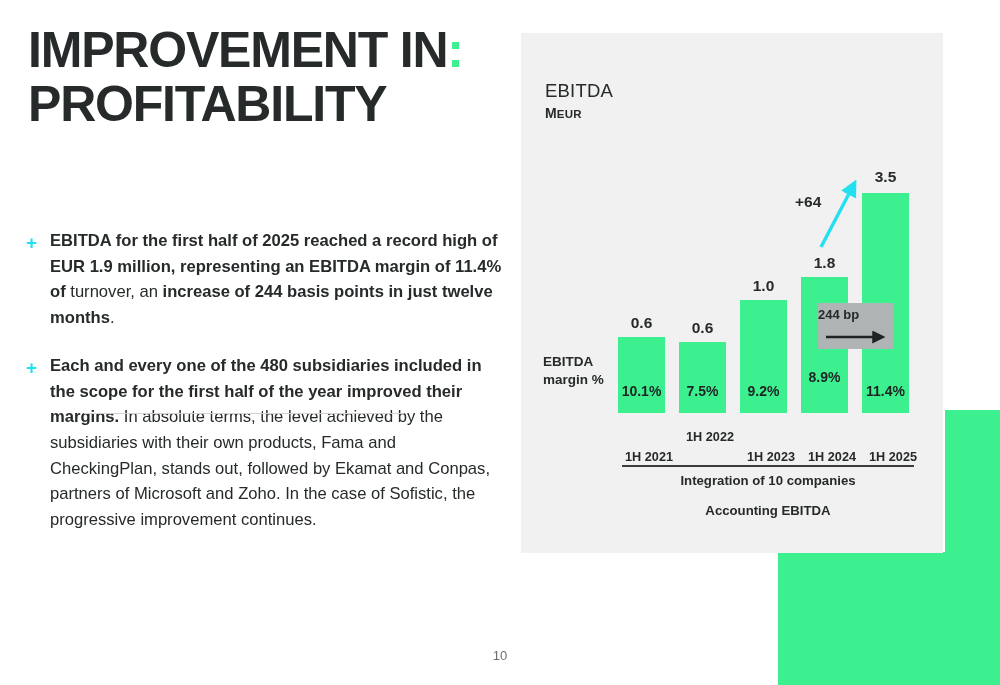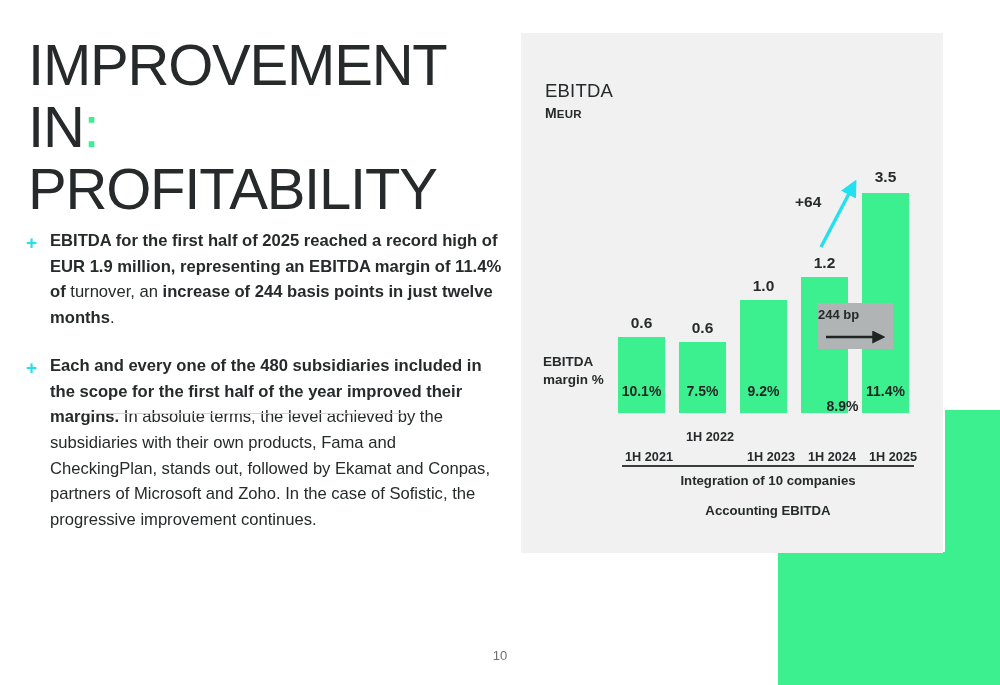--- a/index.html
+++ b/index.html
@@ -35,25 +35,25 @@
     top: 552px;
     width: 222px;
     height: 133px;
     background: #3DF08F;
   }
 
   
   .title {
     position: absolute;
     left: 28px;
-    top: 34px;
+    top: 24px;
     width: 460px;
-    font-size: 58px;
+    font-size: 50px;
     line-height: 1.07;
-    font-weight: normal;
+    font-weight: bold;
     letter-spacing: -1.2px;
     color: #262A2B;
     text-transform: uppercase;
   }
   .title .colon {
     color: #3DF08F;
   }
 
   
   .bullets {
@@ -286,27 +286,27 @@
   <div class="bar" style="left:679px; top:342px; height:71px;"></div>
   <div class="bar" style="left:740px; top:300px; height:113px;"></div>
   <div class="bar" style="left:801px; top:277px; height:136px;"></div>
   <div class="bar" style="left:862px; top:193px; height:220px;"></div>
 
   <div class="baseline"></div>
 
   <div class="bar-value" style="left:618px; top:314px;">0.6</div>
   <div class="bar-value" style="left:679px; top:319px;">0.6</div>
   <div class="bar-value" style="left:740px; top:277px;">1.0</div>
-  <div class="bar-value" style="left:801px; top:254px;">1.2</div>
+  <div class="bar-value" style="left:801px; top:254px;">1.8</div>
   <div class="bar-value" style="left:862px; top:168px;">3.5</div>
 
   <div class="bar-pct" style="left:618px; top:383px;">10.1%</div>
   <div class="bar-pct" style="left:679px; top:383px;">7.5%</div>
   <div class="bar-pct" style="left:740px; top:383px;">9.2%</div>
-  <div class="bar-pct" style="left:801px; top:398px;padding-left:18px;">8.9%</div>
+  <div class="bar-pct" style="left:801px; top:369px;">8.9%</div>
   <div class="bar-pct" style="left:862px; top:383px;">11.4%</div>
 
   <div class="cat-label" style="left:609px; top:424px;">1H 2021</div>
   <div class="cat-label" style="left:670px; top:404px;">1H 2022</div>
   <div class="cat-label" style="left:731px; top:424px;">1H 2023</div>
   <div class="cat-label" style="left:792px; top:424px;">1H 2024</div>
   <div class="cat-label" style="left:853px; top:424px;">1H 2025</div>
 
   <div class="ann-64">+64</div>
   <svg class="cyan-arrow" viewBox="0 0 55 85">

